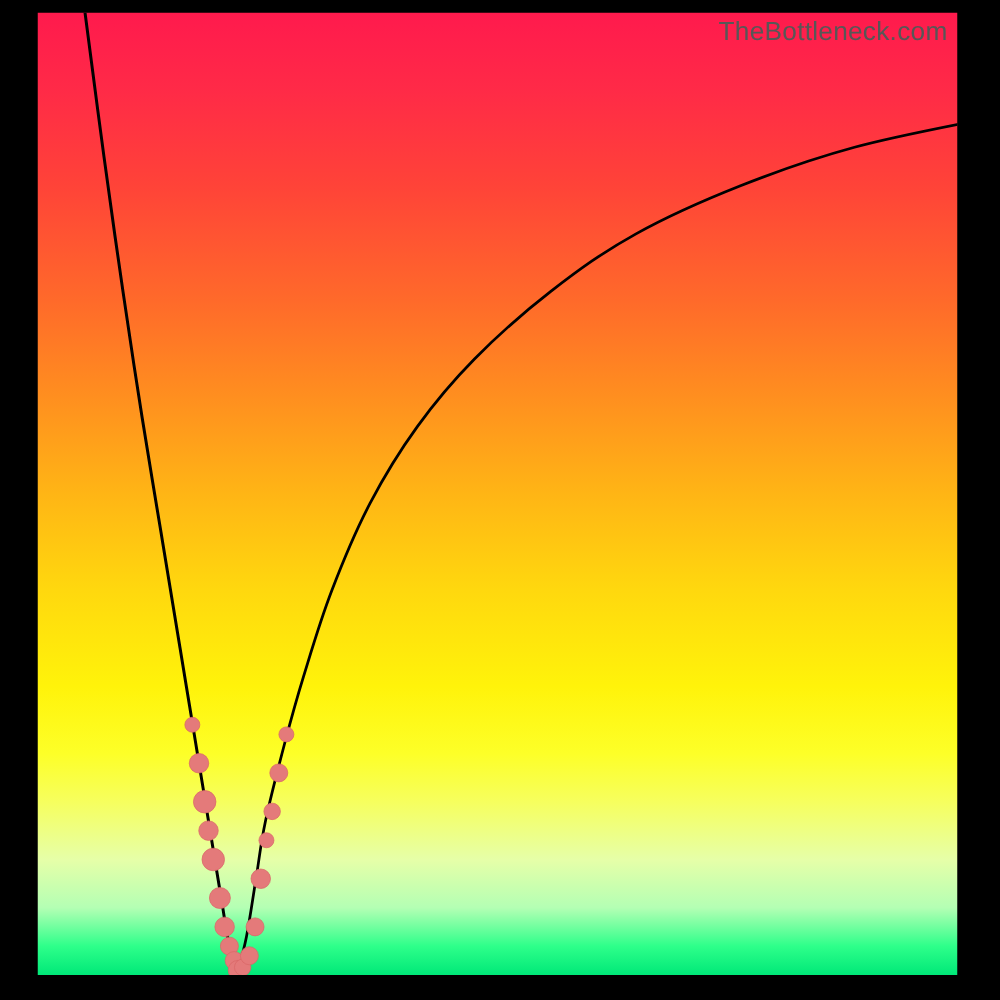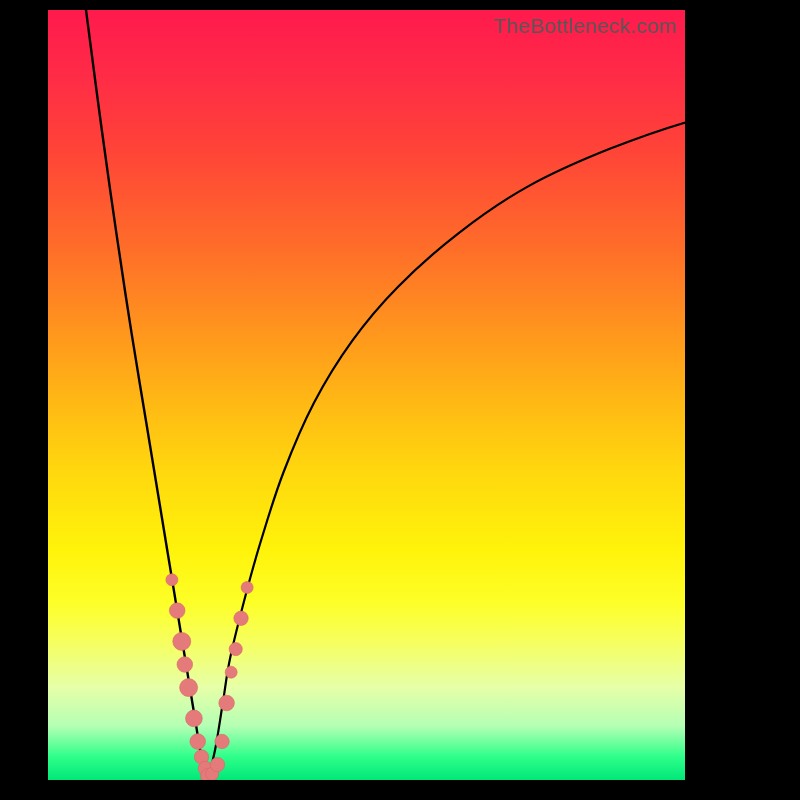--- a/index.html
+++ b/index.html
@@ -12,23 +12,23 @@
     font-family: Arial, Helvetica, sans-serif;
   }
   .frame {
     position: absolute;
     left: 0; top: 0;
     width: 800px; height: 800px;
     background: #000;
   }
   .plot {
     position: absolute;
-    left: 48px;
+    left: 30px;
     top: 10px;
-    width: 637px;
+    width: 736px;
     height: 770px;
     overflow: hidden;
   }
   .gradient-bg {
     position: absolute;
     left: 0; top: 0; right: 0; bottom: 0;
     background: linear-gradient(to bottom,
       #ff1a4d 0%,
       #ff2a47 8%,
       #ff4338 18%,

